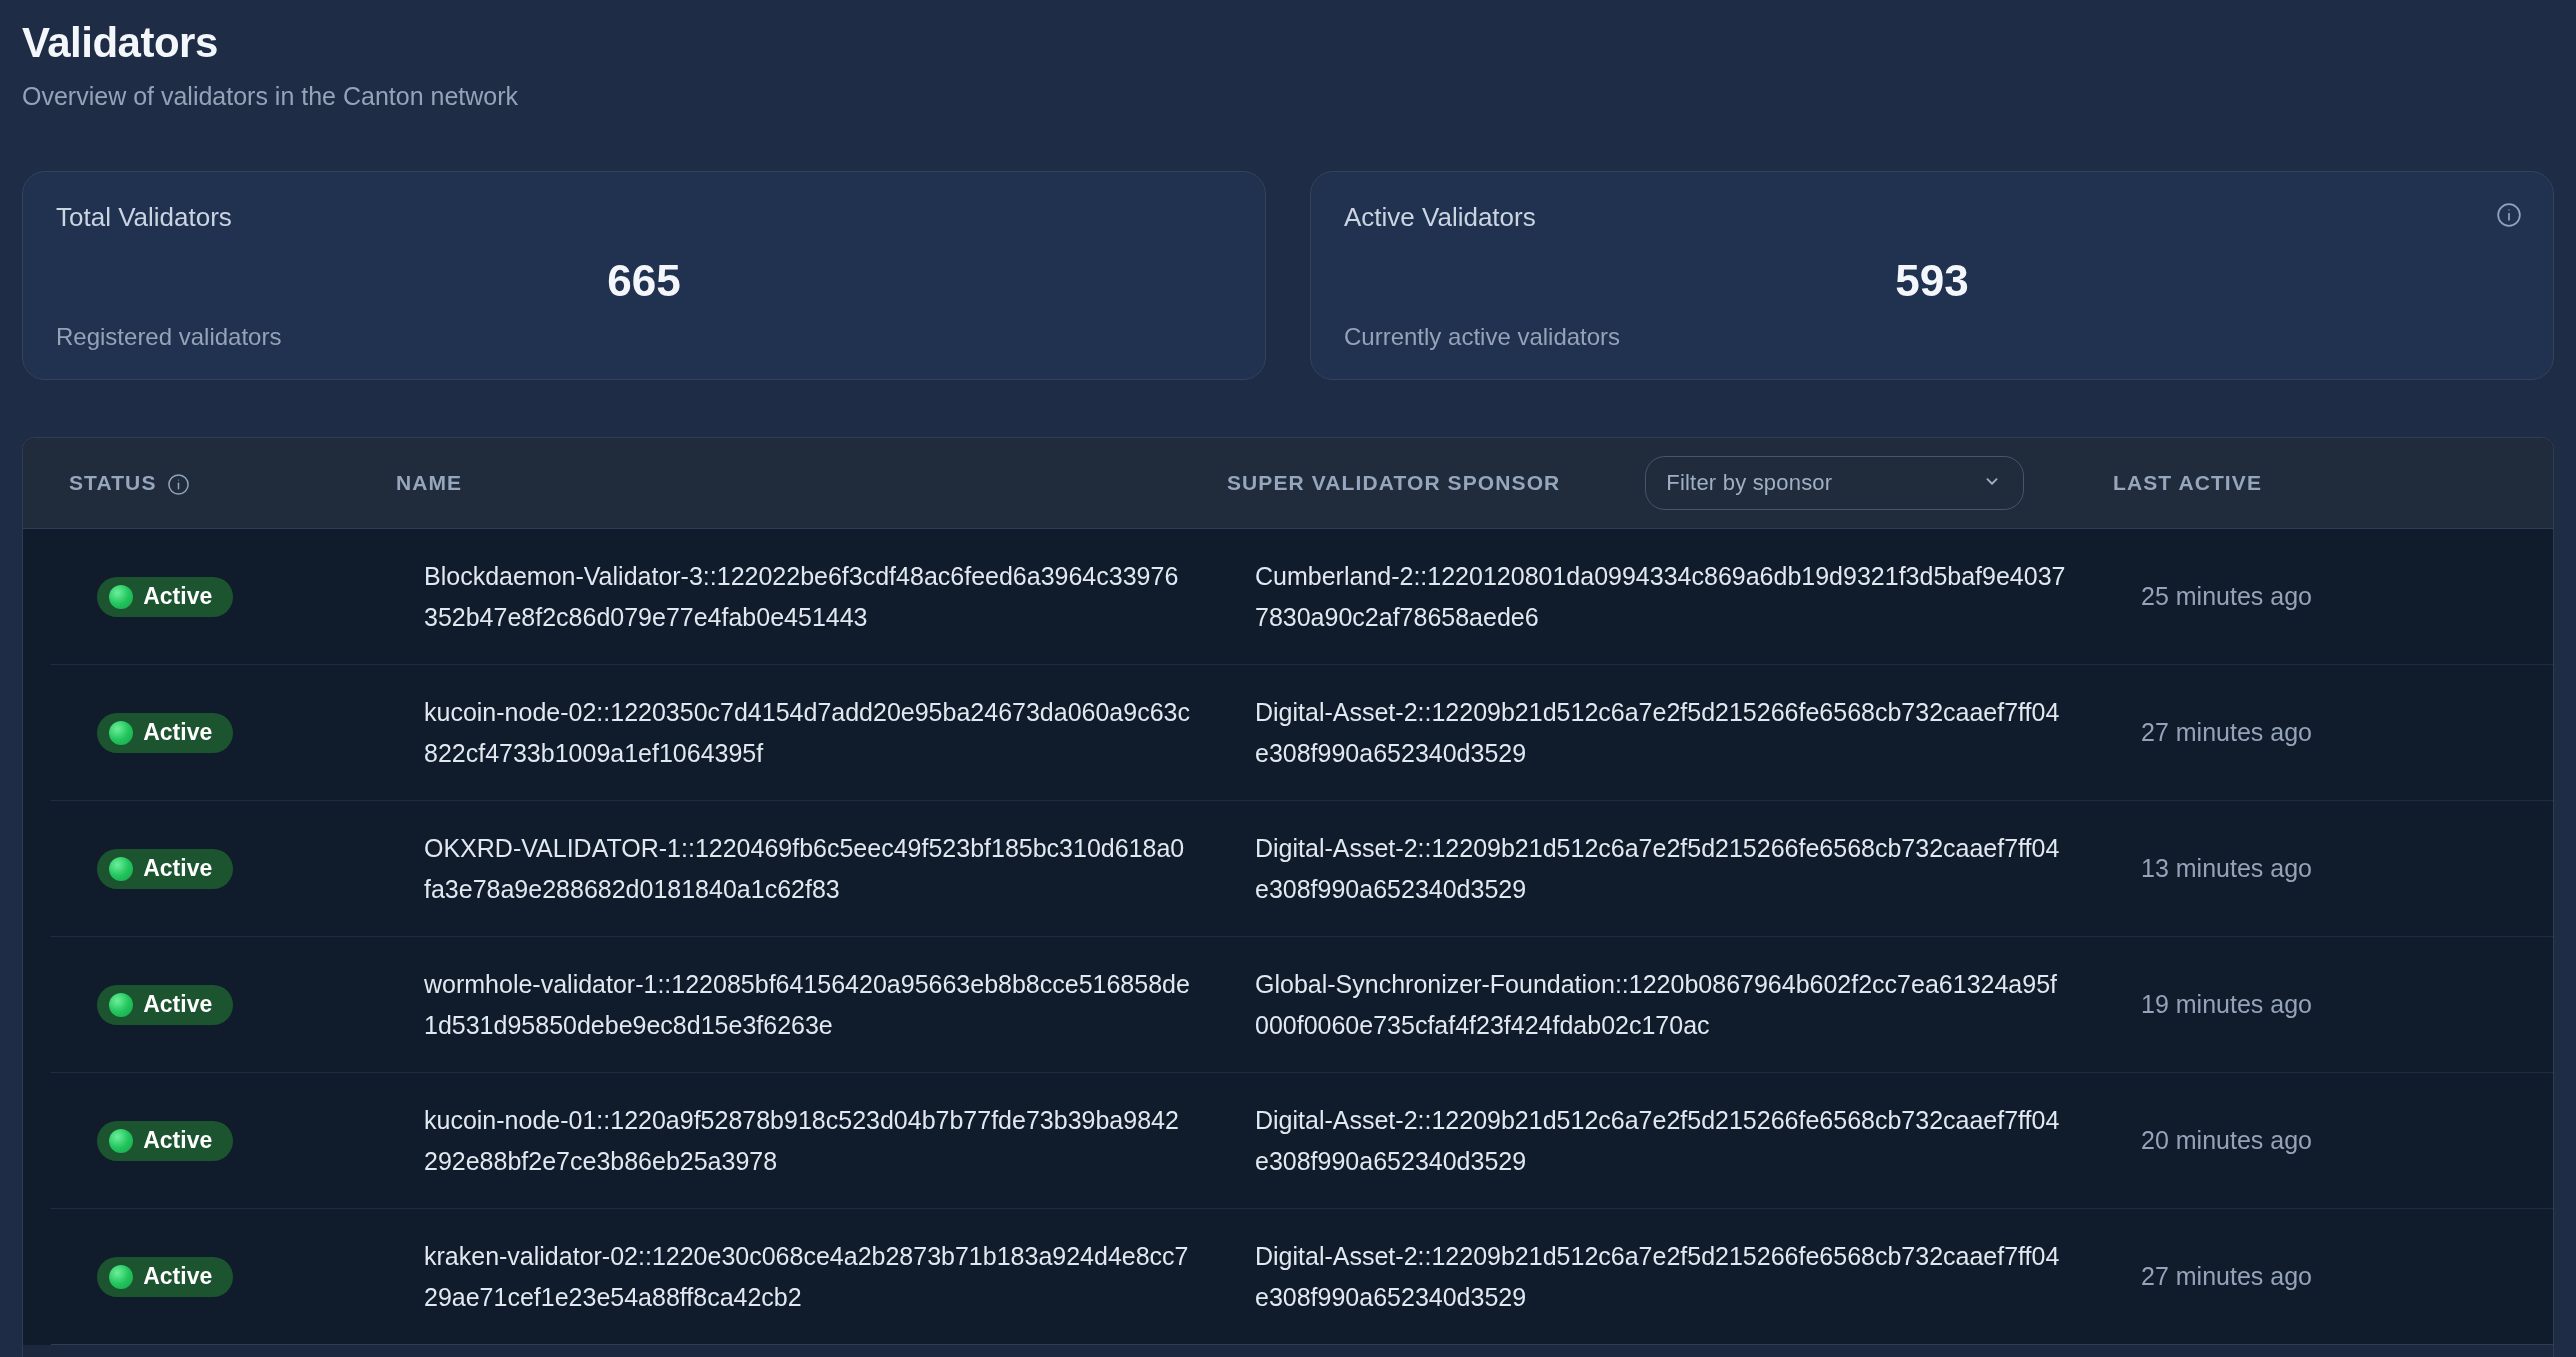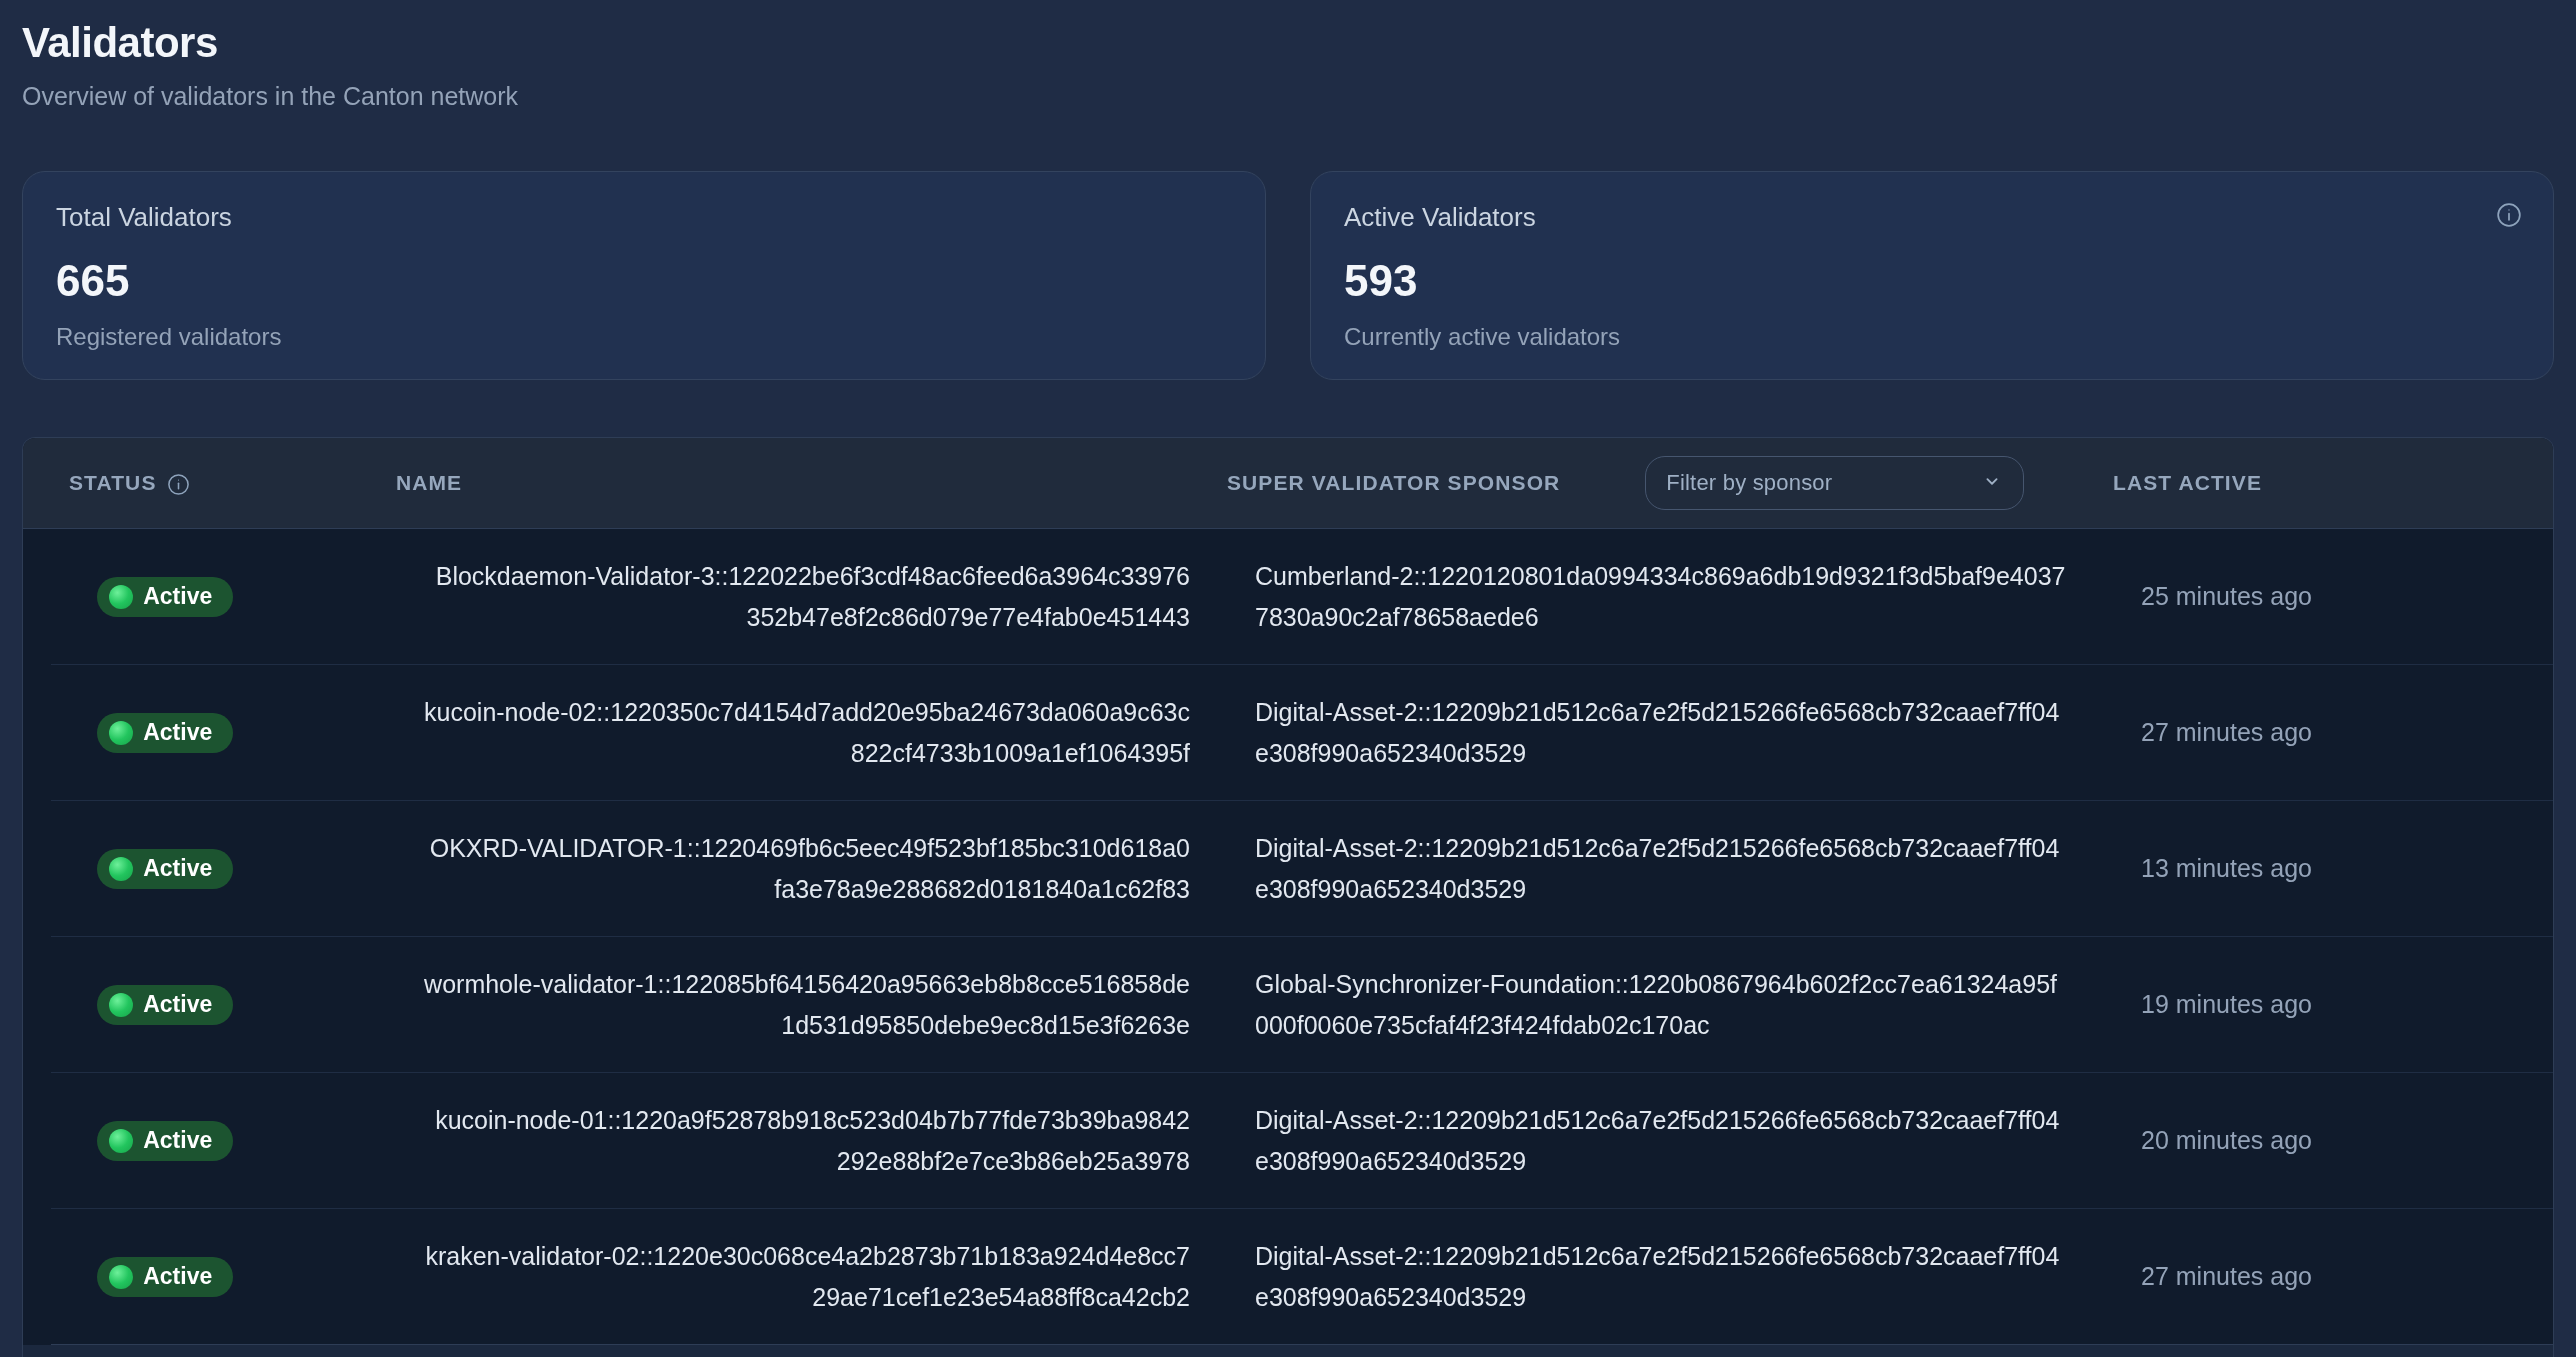--- a/index.html
+++ b/index.html
@@ -23,21 +23,21 @@
 
   
   .stats{display:grid;grid-template-columns:1fr 1fr;gap:44px;margin-top:59px;}
   .card{
     position:relative;box-sizing:border-box;height:209px;
     background:var(--card-bg,#213150);
     border:0.9px solid var(--card-border,#33435e);
     border-radius:23px;padding:29.5px 33px;
   }
   .card-label{font-size:26px;color:#cbd5e1;font-weight:500;}
-  .card-value{font-size:44px;font-weight:700;color:var(--text-primary,#f3f6fa);margin-top:24px;line-height:48px;}
+  .card-value{font-size:44px;font-weight:700;color:var(--text-primary,#f3f6fa);margin-top:24px;line-height:48px;text-align:center;}
   .card-desc{font-size:24px;color:var(--text-secondary,#94a3b8);margin-top:18.5px;}
   .card-info{position:absolute;top:29.5px;right:31px;}
   .icon-info{display:inline-block;vertical-align:middle;color:#8ea3bc;}
 
   
   .table{
     margin-top:57px;
     background:var(--table-bg,#101b2c);
     border:0.9px solid var(--table-border,#2e3d56);
     border-bottom:none;
@@ -70,21 +70,21 @@
     font-size:22px;font-weight:400;letter-spacing:0.2px;color:#9fb0c5;text-transform:none;
   }
   .icon-chevron{color:#9fb0c5;}
 
   .tr{height:135px;border-bottom:0.9px solid var(--row-divider,#1f2d44);margin-left:28px;}
   .tr:last-child{border-bottom:0.9px solid var(--table-border,#2e3d56);}
   .td{font-size:25px;color:var(--text-cell,#e2e8f0);}
   .td-name span,.td-sponsor span{
     display:block;word-break:break-all;line-height:41px;
   }
-  .td-name span{max-width:766px;text-align:right;}
+  .td-name span{max-width:766px;}
   .td-sponsor span{max-width:813px;}
   .td-time{color:var(--text-secondary,#94a3b8);}
 
   .badge{
     display:inline-flex;align-items:center;gap:10.2px;
     background:var(--status-active-bg,#1c5430);
     border-radius:9232px;padding:6.5px 20.3px 6.5px 12px;
     color:#ffffff;font-size:23px;font-weight:600;
   }
   .dot{

